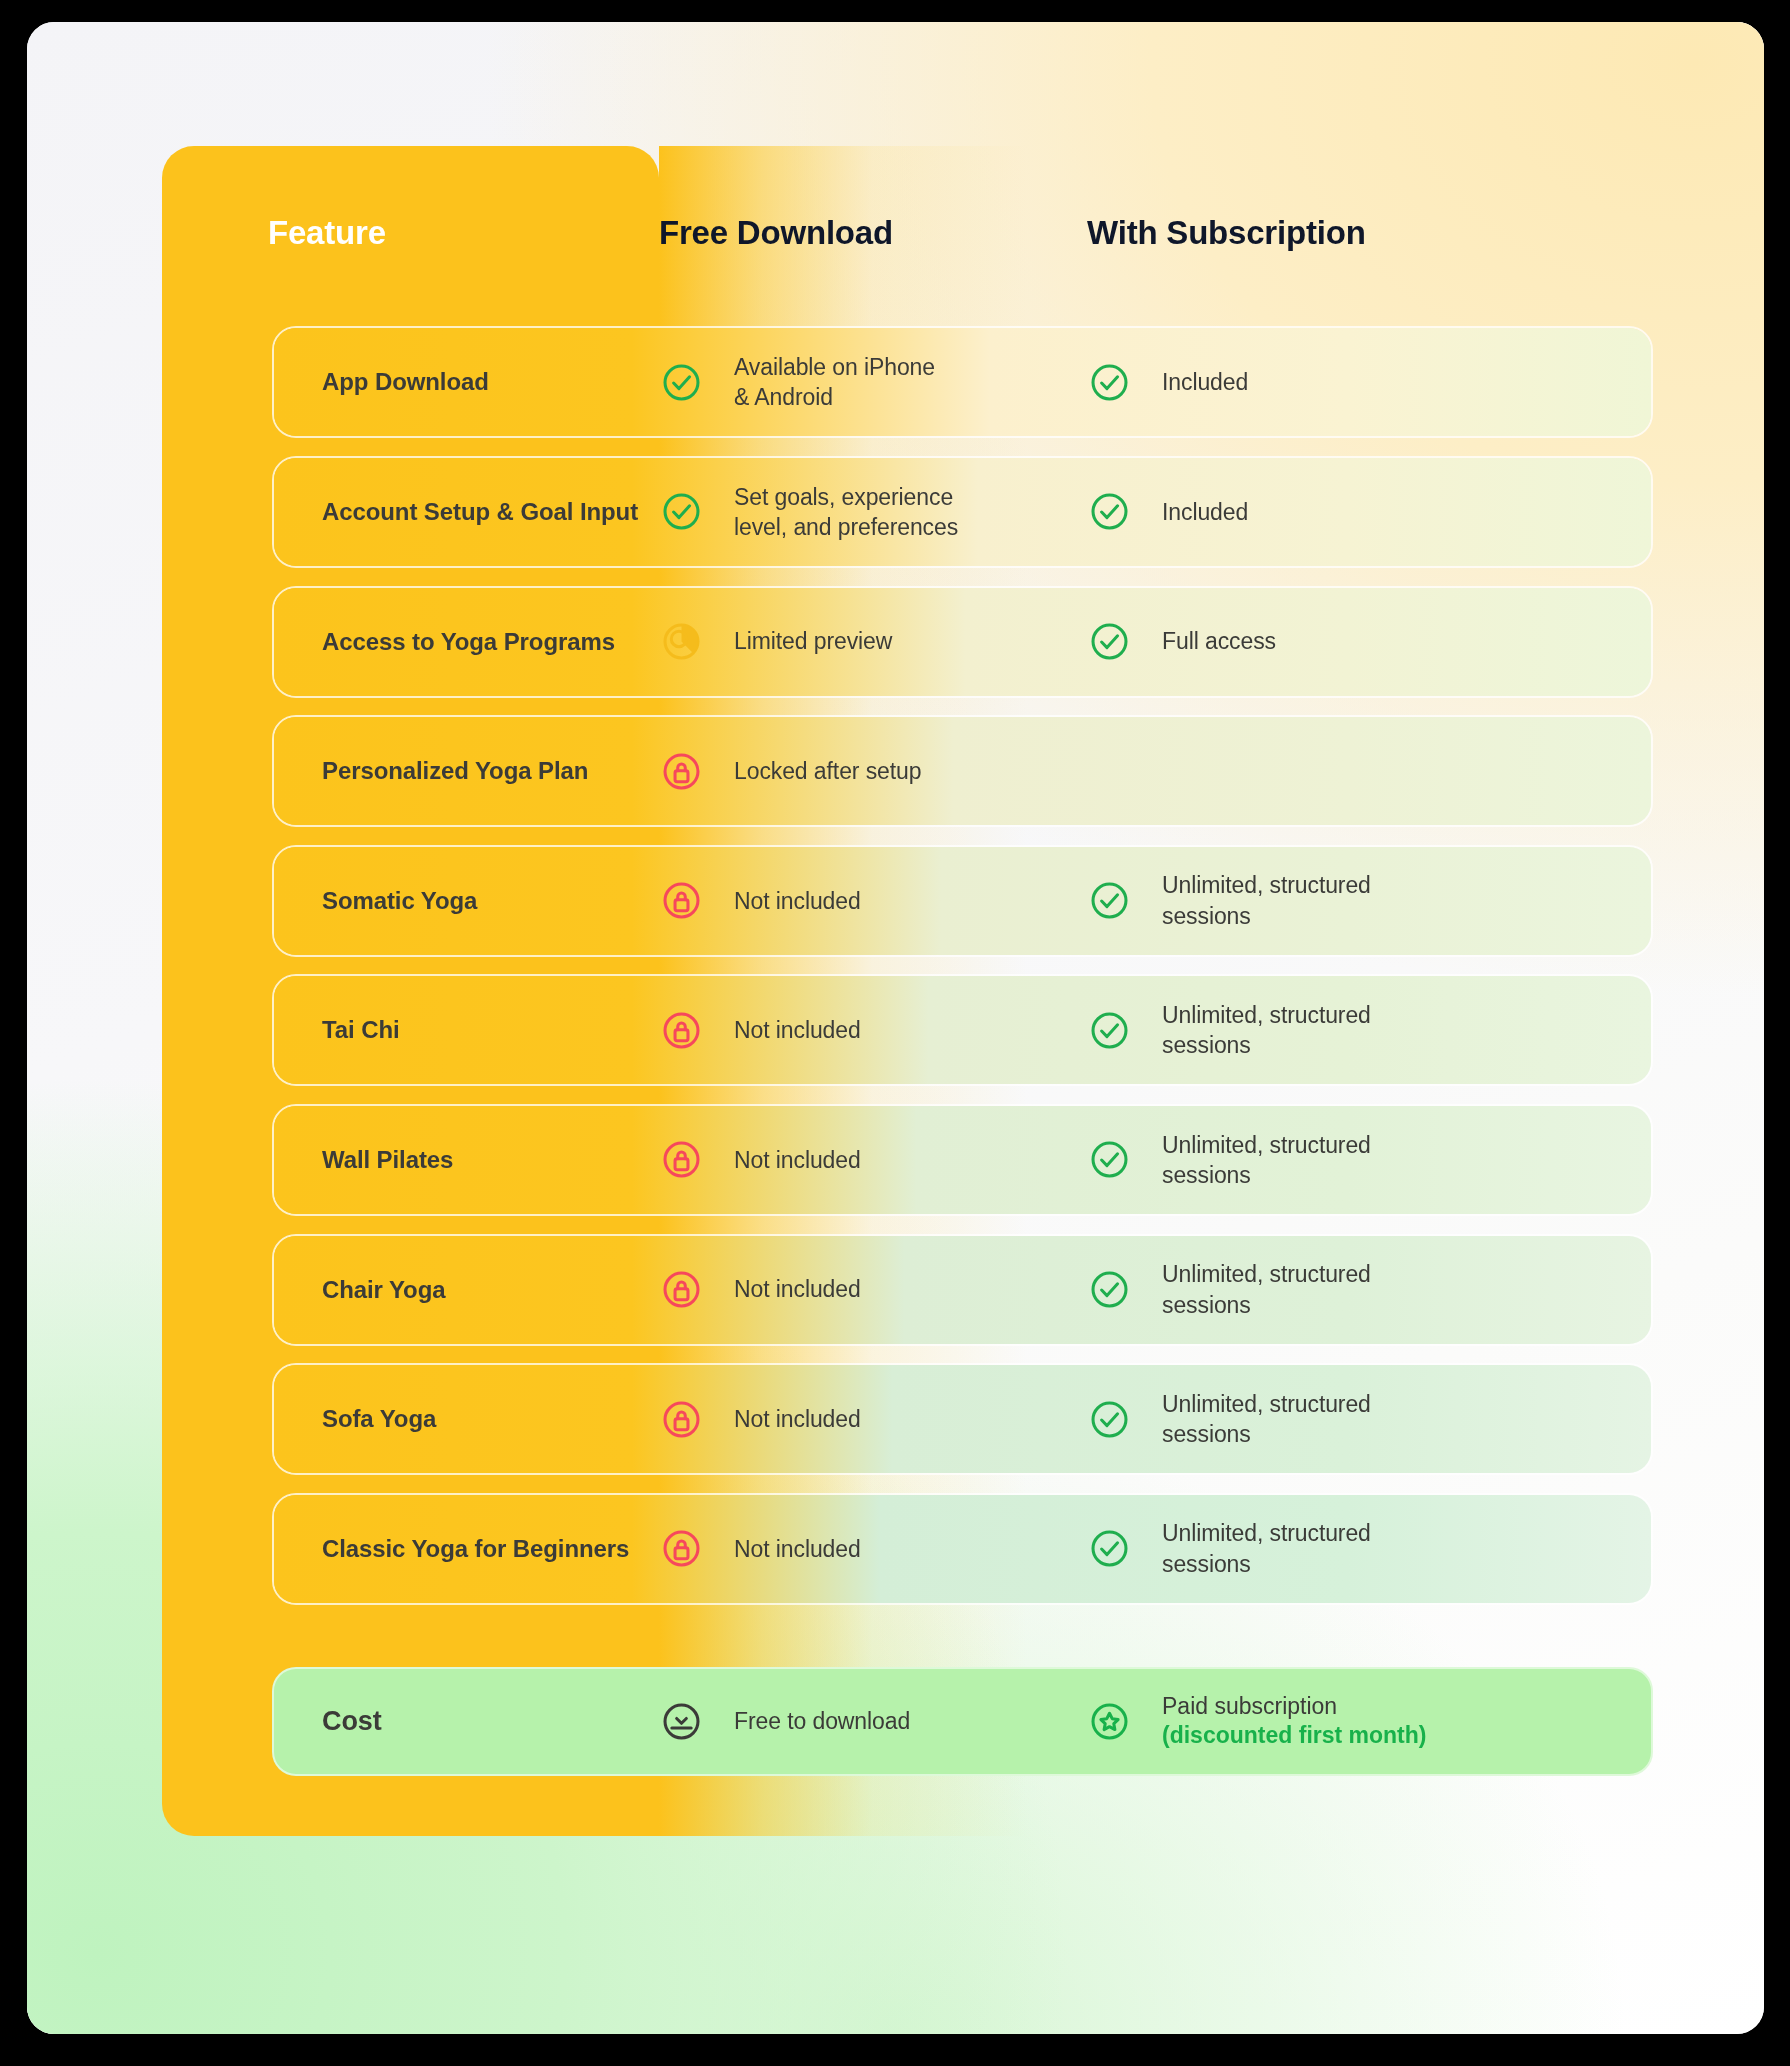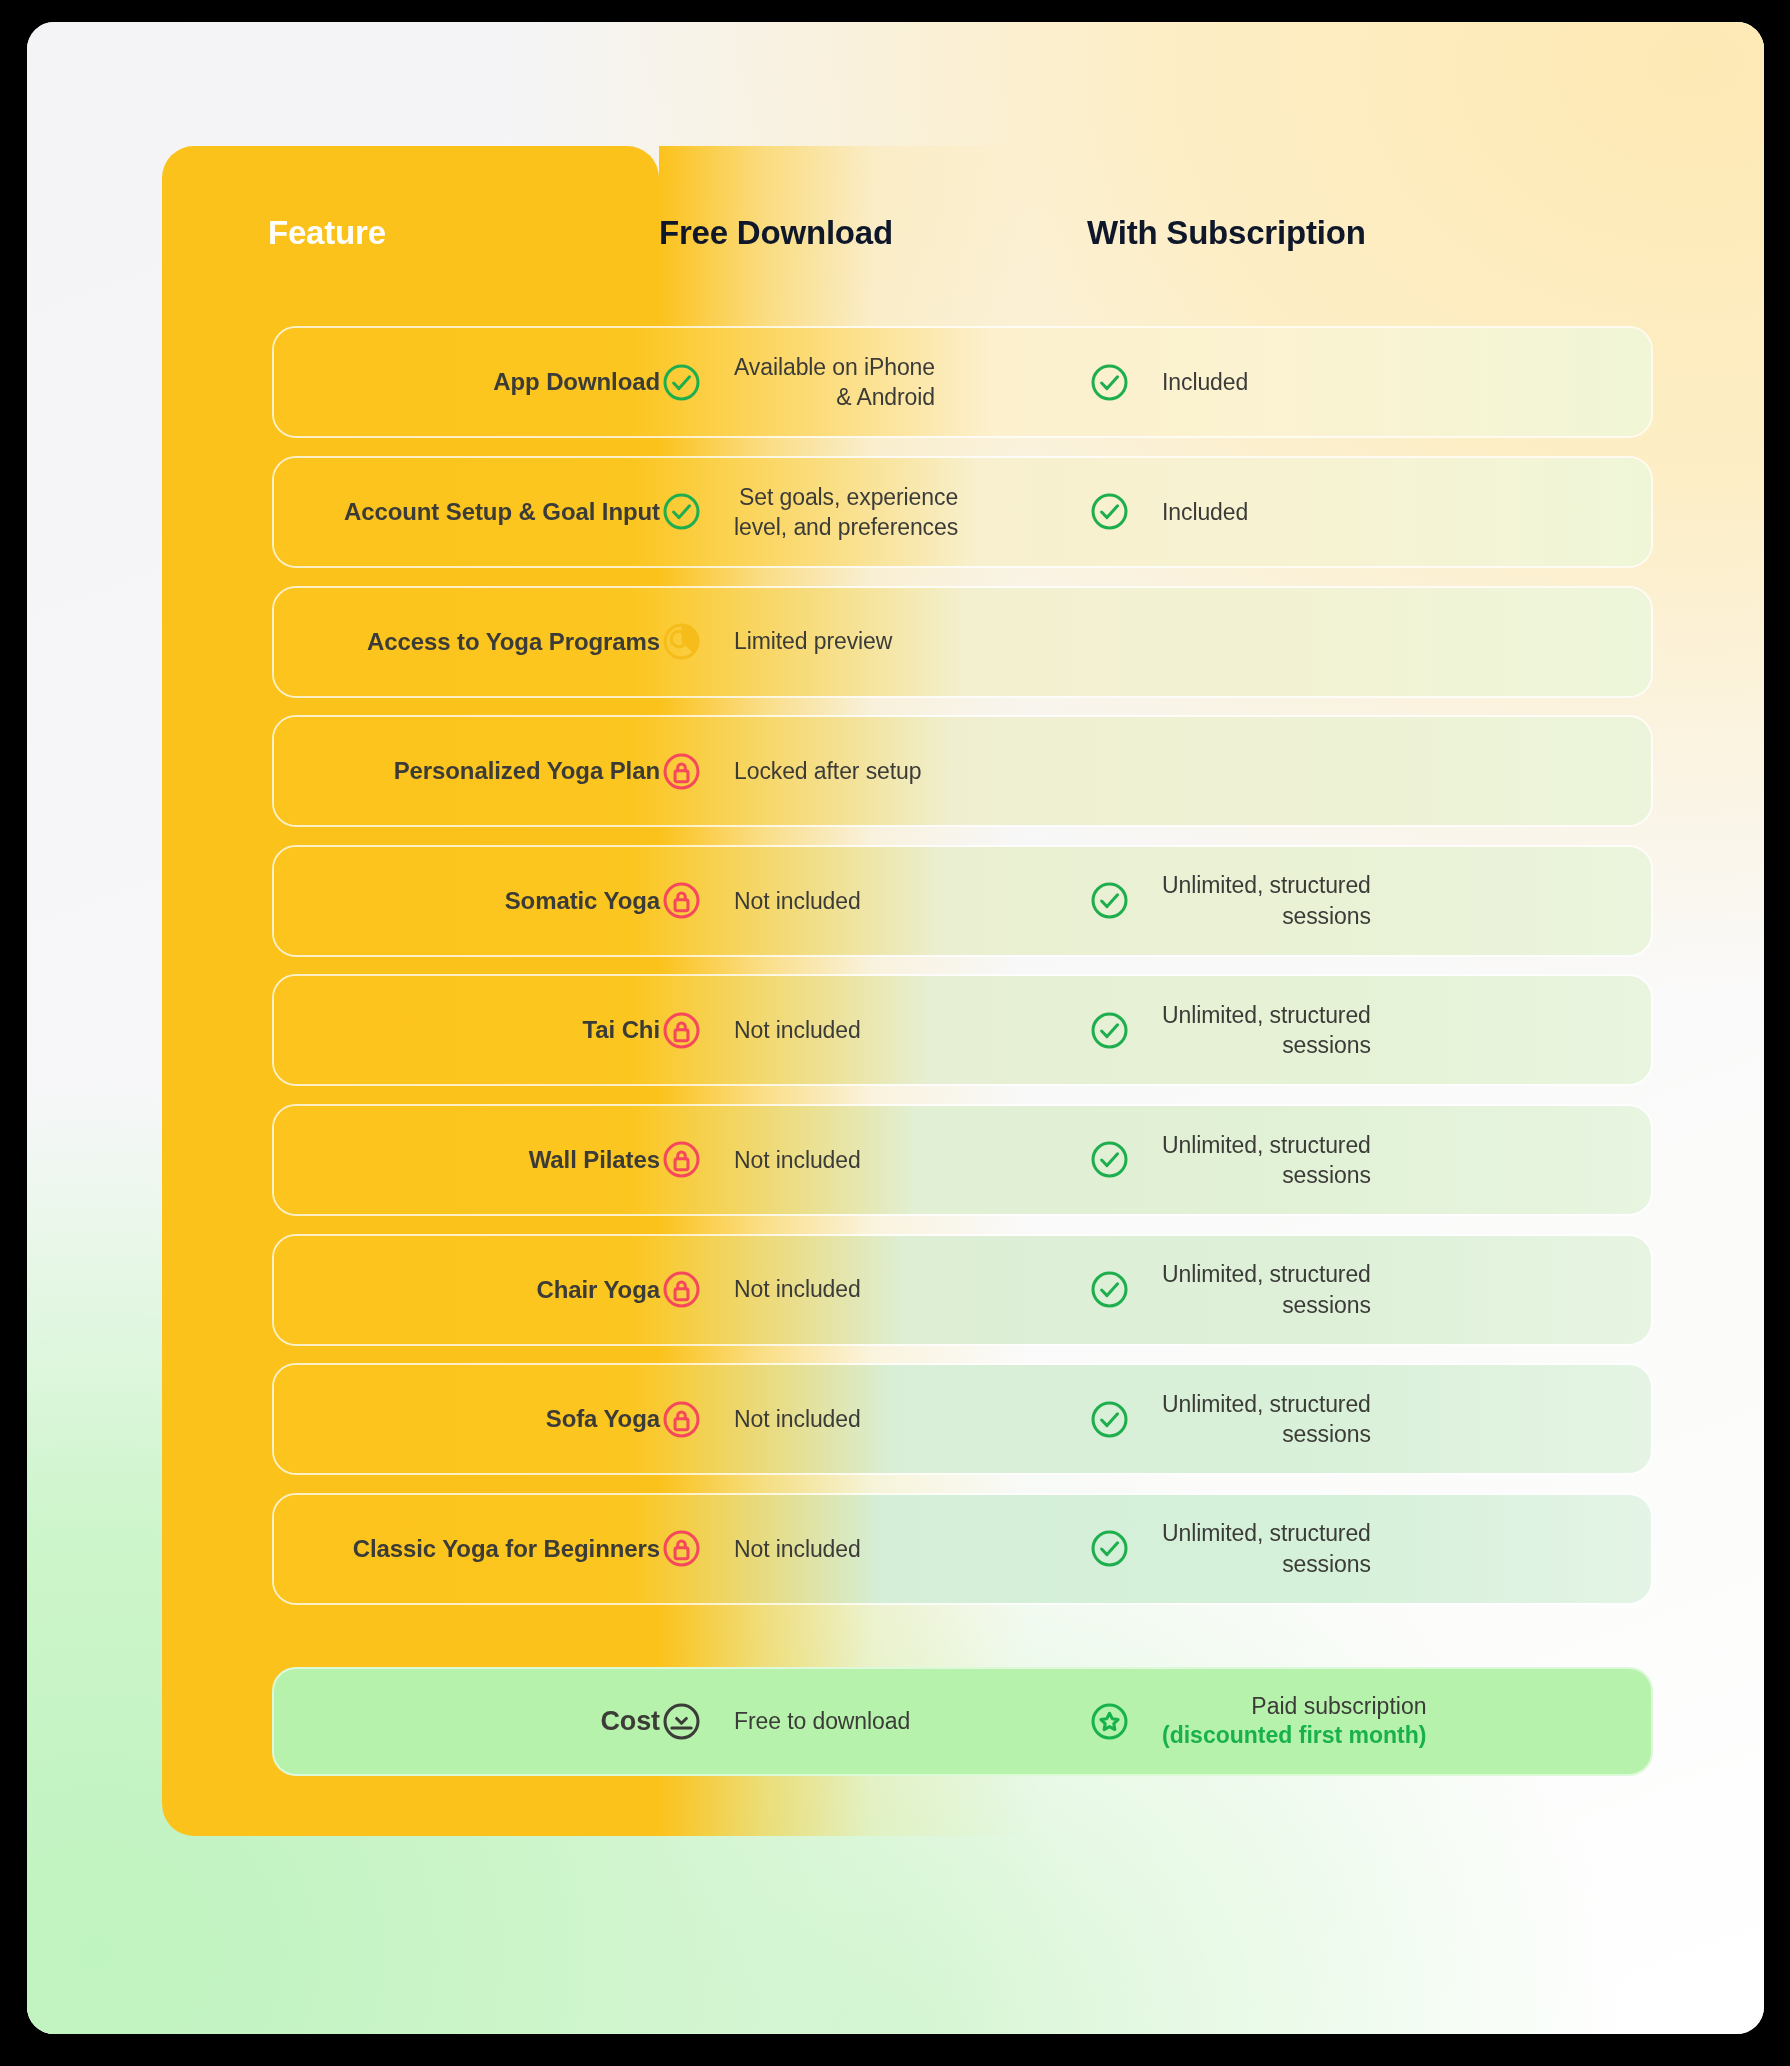--- a/index.html
+++ b/index.html
@@ -93,21 +93,20 @@
   .th-free    { width: 428px; }
   .th-sub     { flex: 1; }
 
   
   .rows {
     position: absolute;
     left: 245px;
     top: 304px;
     width: 1381px;
     z-index: 5;
-    text-align: right;
   }
 
   .row {
     position: relative;
     height: 112px;
     margin-bottom: 17.6px;
     border-radius: 24px;
     border: 2.4px solid rgba(255,255,255,0.75);
     display: flex;
     align-items: center;
@@ -251,20 +250,31 @@
                 <span style="display: inline-block; width: 43px; height: 43px;">
                   <svg width="43" height="43" viewBox="0 0 24 24" fill="none" stroke="#f5bc1c" stroke-width="1.7" stroke-linecap="round" stroke-linejoin="round">
       <circle cx="12" cy="12" r="9.2"></circle>
       <path d="M12 2.8 A9.2 9.2 0 0 1 18.5 18.5 L12 12 Z" fill="#f5bc1c" stroke="none"></path>
       <circle cx="10.6" cy="10.6" r="4.3" fill="none"></circle>
                   </svg>
                 </span>
               </span>
               <div class="cell-text">Limited preview</div>
             </div>
+            <div class="cell-sub">
+              <span class="icon-slot">
+                <span style="display: inline-block; width: 43px; height: 43px;">
+                  <svg width="43" height="43" viewBox="0 0 24 24" fill="none" stroke="#1fae4e" stroke-width="1.7" stroke-linecap="round" stroke-linejoin="round">
+      <circle cx="12" cy="12" r="9.2"></circle>
+                    <path d="M7.6 12.3l3 3.1 5.9-6.6"></path>
+                  </svg>
+                </span>
+              </span>
+              <div class="cell-text">Full access</div>
+            </div>
           </div>
           <div class="row">
             <div class="row-bg" style="background: linear-gradient(to right, rgb(252, 196, 28) 0%, rgb(252, 198, 32) 26%, rgb(239, 239, 208) 49.3333%, rgb(238, 242, 213) 78%, rgb(236, 245, 219) 100%);"></div>
             <div class="cell-feature">Personalized Yoga Plan</div>
             <div class="cell-free">
               <span class="icon-slot">
                 <span style="display: inline-block; width: 43px; height: 43px;">
                   <svg width="43" height="43" viewBox="0 0 24 24" fill="none" stroke="#f6485c" stroke-width="1.7" stroke-linecap="round" stroke-linejoin="round">
       <circle cx="12" cy="12" r="9.2"></circle>
       <rect x="8.4" y="11.6" width="7.2" height="6.1" rx="1.1"></rect>

